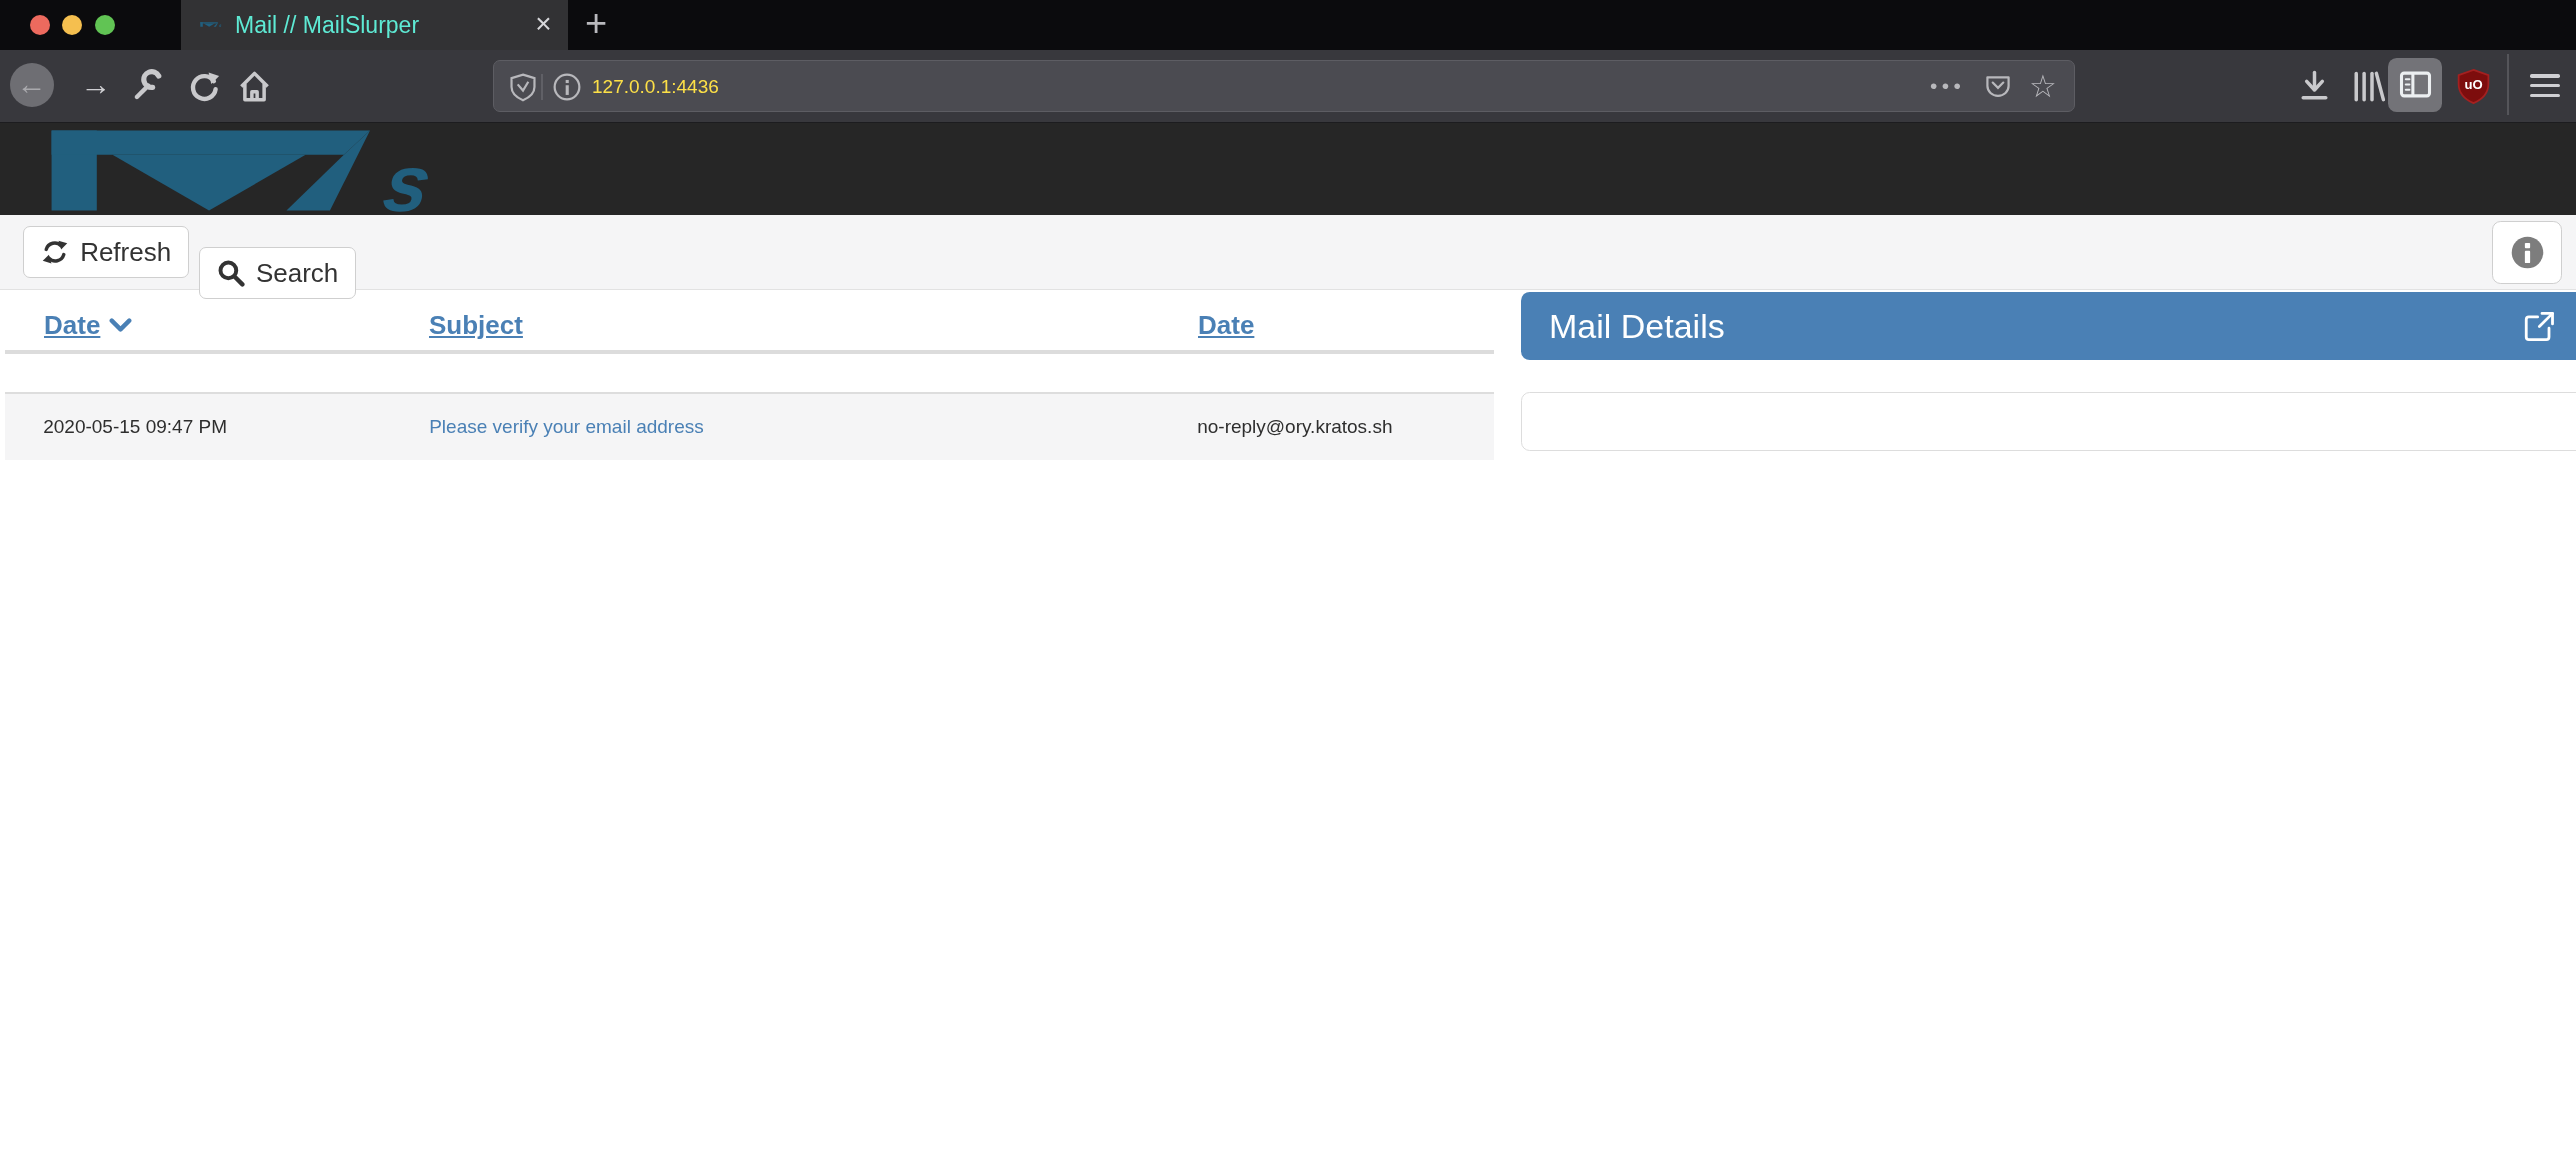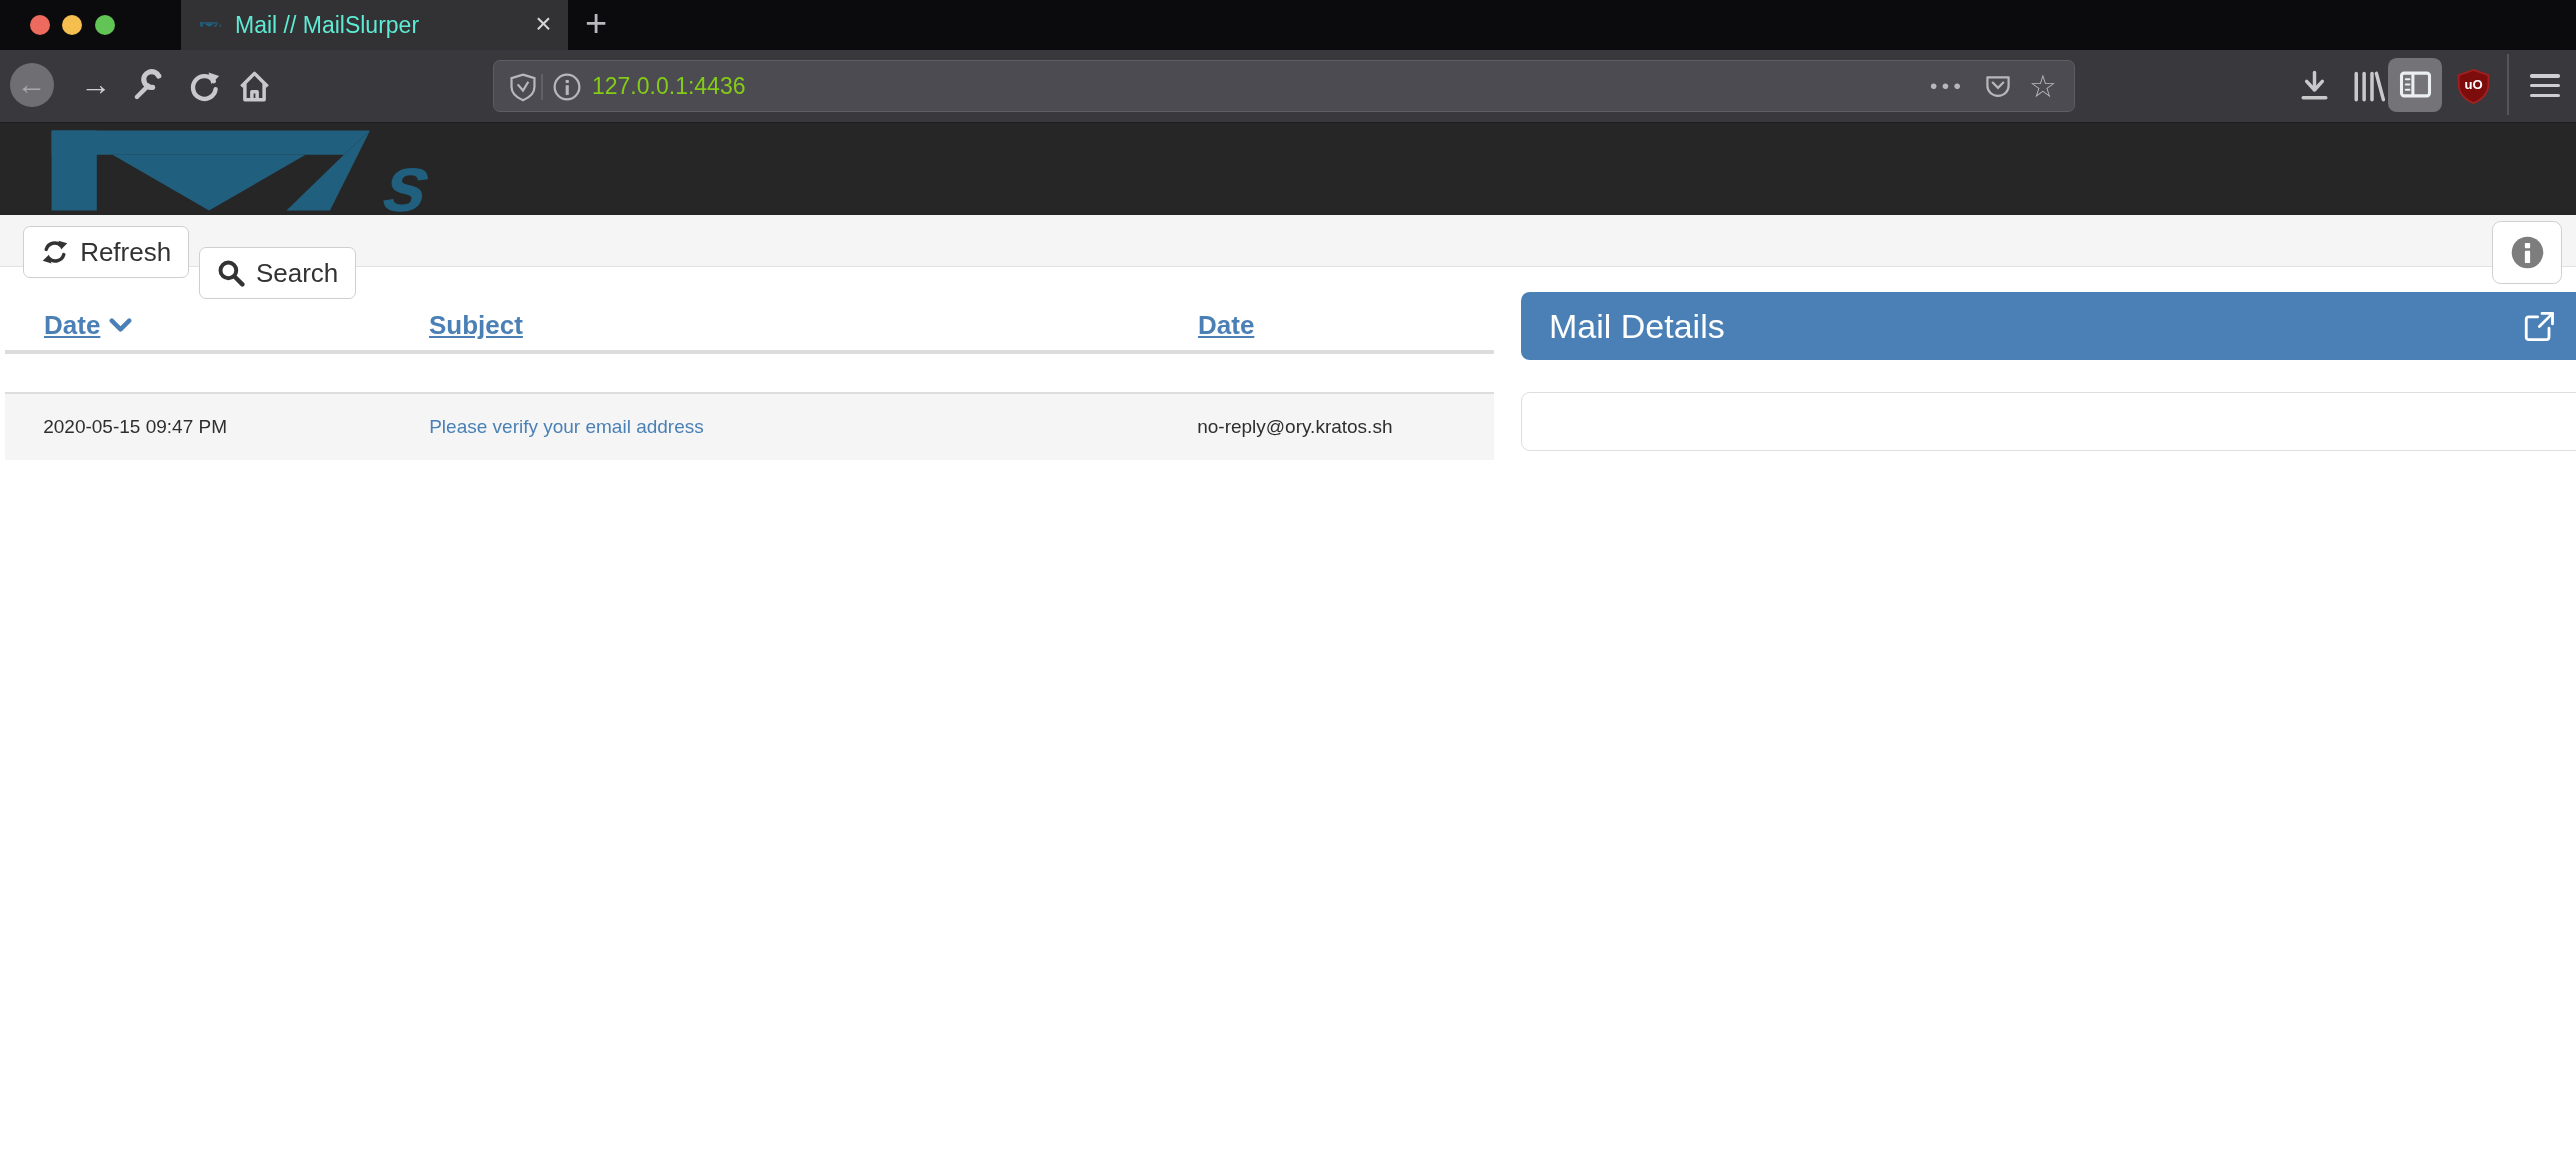--- a/index.html
+++ b/index.html
@@ -23,33 +23,33 @@
   .newtab{position:absolute;left:576px;top:0;width:40px;text-align:center;line-height:46px;font-size:38px;font-weight:300;color:#b9b9bd;}
 
   
   #chrome-toolbar{position:absolute;left:0;top:50px;width:2576px;height:73px;background:#38383d;border-bottom:1.7px solid #1c1c1f;box-sizing:border-box;}
   .nav-back{position:absolute;left:9.6px;top:13px;width:44px;height:44px;border-radius:50%;background:#6e6e73;text-align:center;}
   .nav-back span{line-height:42px;font-size:30px;color:#a9a9ad;}
   .nav-fwd{position:absolute;left:75px;top:13px;width:42px;text-align:center;line-height:44px;font-size:31px;color:#cfcfd3;}
   .tool-ic{position:absolute;top:19px;}
   .urlbar{position:absolute;left:493px;top:9.6px;width:1582px;height:52px;background:#4b4b51;border:0.9px solid #5d5d63;border-radius:7px;box-sizing:border-box;}
   .urlbar .sep{position:absolute;left:47px;top:13px;width:1.7px;height:26px;background:#606066;}
-  .url-text{position:absolute;left:98px;top:0;line-height:51px;font-size:23px;color:#84cc16;white-space:nowrap;}
+  .url-text{position:absolute;left:98px;top:0;line-height:51px;font-size:19px;color:#fde047;white-space:nowrap;}
   .overflow-dots{position:absolute;left:1436px;top:0;line-height:49px;font-size:21px;letter-spacing:4.4px;color:#b8b8bc;}
   .star{position:absolute;left:1535px;top:0;line-height:51px;font-size:31px;color:#b8b8bc;}
   .sidebar-btn{position:absolute;left:2388px;top:7.9px;width:54px;height:54px;background:#737378;border-radius:8.7px;}
   .chrome-sep{position:absolute;left:2507px;top:4.4px;width:1.7px;height:61px;background:#55555a;}
   .hamburger{position:absolute;left:2530px;top:24.4px;width:30px;}
   .hamburger div{height:3.5px;background:#cfcfd3;border-radius:1.7px;margin-bottom:6.1px;}
 
   
   #appheader{position:absolute;left:0;top:123px;width:2576px;height:92px;background:#262626;overflow:hidden;}
 
   
-  #btnbar{position:absolute;left:0;top:215px;width:2576px;height:52px;background:#f5f5f6;border-bottom:1.7px solid #e2e2e2;box-sizing:border-box;}
+  #btnbar{position:absolute;left:0;top:215px;width:2576px;height:75px;background:#f5f5f6;border-bottom:1.7px solid #e2e2e2;box-sizing:border-box;}
   .btn{position:absolute;top:11.3px;height:52px;background:#ffffff;border:1.7px solid #cfcfcf;border-radius:7px;box-sizing:border-box;display:flex;align-items:center;justify-content:center;gap:11.3px;font-size:26px;color:#333333;}
   #btn-refresh{left:23px;width:166px;}
   #btn-search{left:199px;width:157px;margin-top:21px;}
   #btn-info{left:2492px;top:6.1px;width:70px;height:63px;background:#ffffff;border:1.7px solid #cfcfcf;border-radius:8.7px;box-sizing:border-box;display:flex;align-items:center;justify-content:center;position:absolute;}
 
   
   .th{position:absolute;top:305px;height:40px;line-height:40px;font-size:26px;font-weight:bold;color:#4a80b5;display:inline-flex;align-items:center;gap:8.7px;text-decoration:underline;}
   #th-date{left:44px;}
   #th-subject{left:429px;}
   #th-from{left:1198px;}

